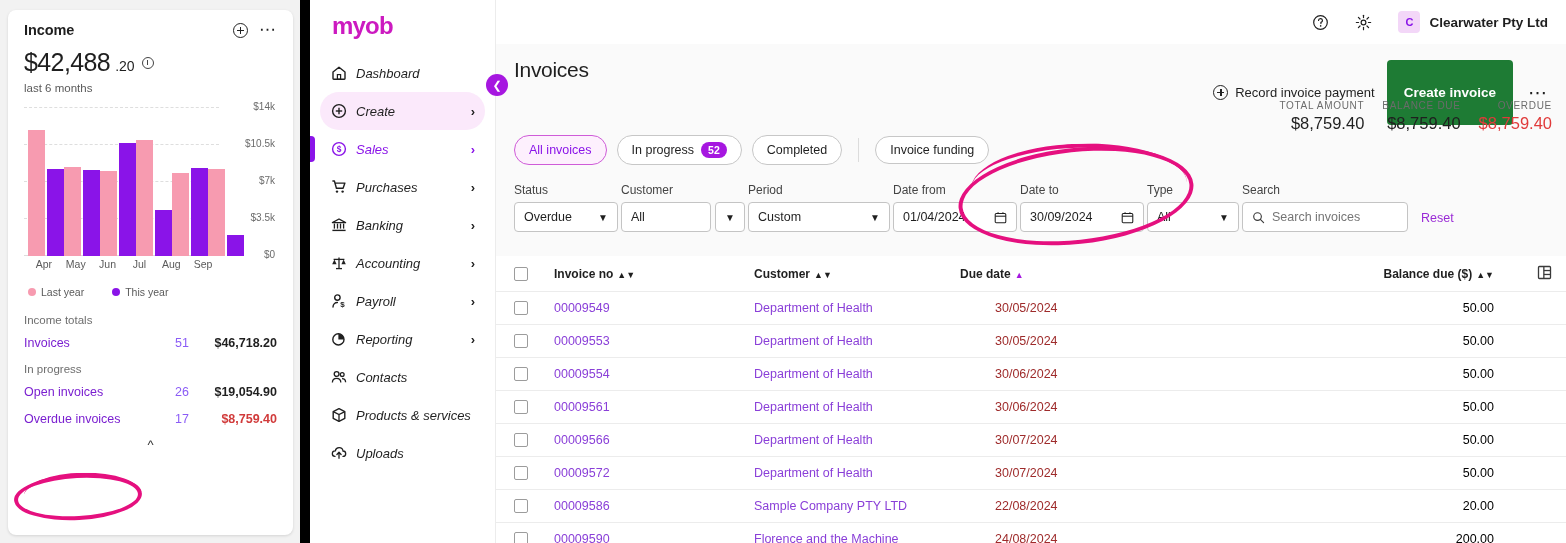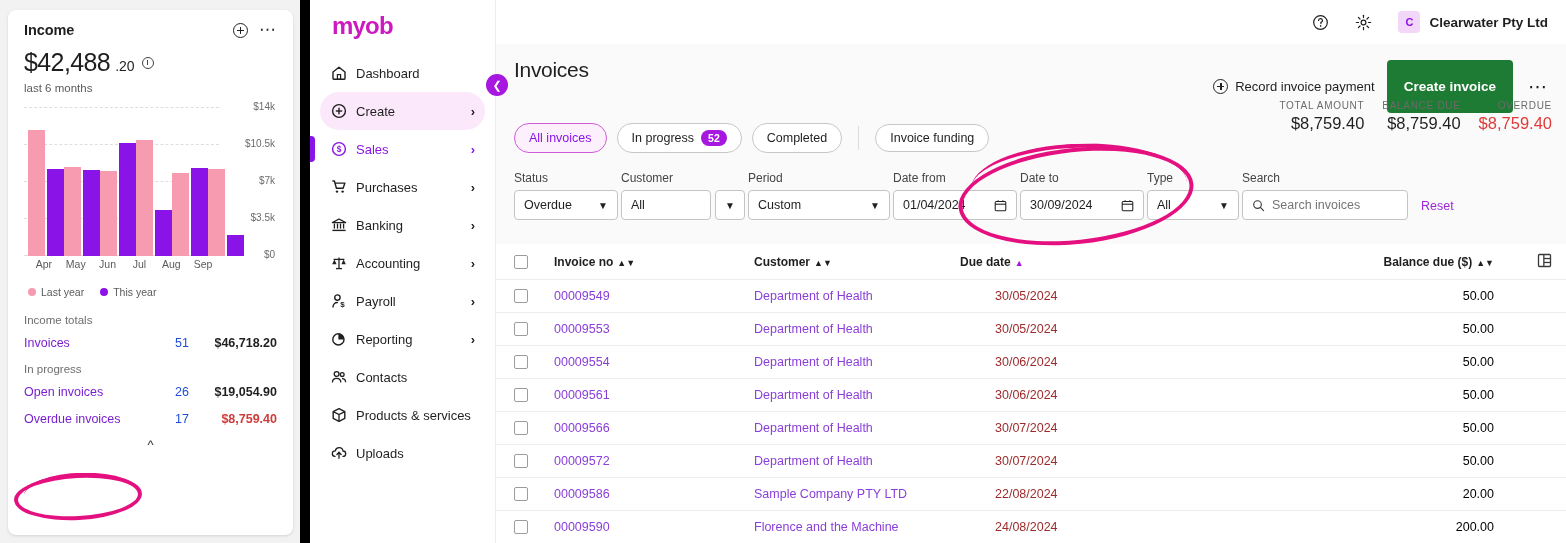--- a/index.html
+++ b/index.html
@@ -56,32 +56,32 @@
           display:flex; align-items:flex-end; justify-content:space-around; }
   .grp { display:flex; align-items:flex-end; gap:2px; }
   .bar { width:17px; }
   .bar.ly { background:#f79bb0; }
   .bar.ty { background:#8a14e8; }
   .xaxis { position:absolute; left:4px; right:58px; bottom:0; height:20px;
            display:flex; justify-content:space-around; }
   .xaxis span { font-size:10.5px; color:#5a5a5a; width:36px; text-align:center; }
   .axis-line { position:absolute; left:0; right:58px; bottom:22px; border-top:1px solid #dcdcdc; }
 
-  .legend { display:flex; gap:16px; margin-top:8px; padding-left:4px; }
+  .legend { display:flex; gap:28px; margin-top:8px; padding-left:4px; }
   .legend div { display:flex; align-items:center; gap:5px; font-size:10.5px; color:#5a5a5a; }
   .dot { width:8px; height:8px; border-radius:50%; }
   .dot.ly { background:#f79bb0; }
   .dot.ty { background:#8a14e8; }
 
   .totals { margin-top:16px; }
   .sect-lbl { font-size:11.5px; color:#6e6e6e; margin-bottom:10px; }
   .trow { display:flex; align-items:center; margin-bottom:13px; font-size:12.5px; }
   .trow .lbl { flex:1; color:#1f1f1f; }
   .trow .lbl.link { color:#7a1fd0; cursor:pointer; }
-  .trow .cnt { width:52px; text-align:right; color:#1d4ed8; }
+  .trow .cnt { width:52px; text-align:right; color:#8b5cf6; }
   .trow .val { width:88px; text-align:right; font-weight:bold; color:#1f1f1f; }
   .trow .val.red { color:#d13b3b; }
   .chev-up { text-align:center; color:#333; font-size:13px; margin-top:-2px; cursor:pointer; }
 
   
   .circle-overdue {
     position:absolute; left:14px; top:474px; width:128px; height:46px;
     border:4px solid #e5107f; border-radius:50%/50%;
     transform: rotate(-3deg); pointer-events:none;
   }
@@ -111,21 +111,21 @@
   .sidebar {
     position:absolute; left:0; top:0; width:186px; height:543px;
     background:#fff; padding:10px 0 0 0; border-right:1px solid #ececec;
   }
   .logo { font-size:24px; font-weight:bold; color:#cc1ac0; padding:2px 0 14px 22px; letter-spacing:-.8px; cursor:pointer; }
   .nav-item {
     display:flex; align-items:center; gap:9px; height:38px;
     margin:0 10px; padding:0 10px; border-radius:19px;
     font-size:13px; color:#1f1f1f; cursor:pointer; position:relative;
   }
-  .nav-item .nlabel { flex:1; }
+  .nav-item .nlabel { flex:1;font-style:italic; }
   .nav-item.hl { background:#fbe9fb; }
   .nav-item.act { color:#8a14e8; }
   .nav-item.act::before {
     content:""; position:absolute; left:-10px; top:6px; width:5px; height:26px;
     background:#8a14e8; border-radius:0 4px 4px 0;
   }
   .nav-item .chev { font-size:13px; color:#1f1f1f; font-weight:bold; }
   .nav-item.act .chev { color:#8a14e8; }
   .nicon { width:17px; height:17px; display:flex; align-items:center; justify-content:center; }
 
@@ -137,21 +137,21 @@
   }
 
   
   .content { position:absolute; left:186px; top:0; right:0; bottom:0; background:#fafafa; }
   .page-head { display:flex; align-items:flex-start; padding:14px 16px 0 18px; }
   .page-title { font-size:21px; color:#1f1f1f; letter-spacing:-.3px; }
   .head-actions { margin-left:auto; display:flex; align-items:center; gap:12px; padding-top:2px; }
   .btn-record { display:flex; align-items:center; gap:7px; font-size:13px; color:#1f1f1f; cursor:pointer; }
   .btn-green {
     background:#1e7b34; color:#fff; font-size:13.5px; font-weight:bold;
-    padding:19px 17px; border-radius:4px; cursor:pointer; border:none;
+    padding:25px 17px; border-radius:4px; cursor:pointer; border:none;
   }
   .btn-ellipsis { font-size:19px; color:#1f1f1f; line-height:10px; cursor:pointer; padding:0 3px; }
 
   .tabs-row { display:flex; align-items:center; gap:10px; padding:10px 18px 0 18px; }
   .pill {
     border:1px solid #c7c7c7; border-radius:16px; padding:6px 14px;
     font-size:12.5px; color:#1f1f1f; background:#fff; cursor:pointer;
     display:flex; align-items:center; gap:7px;
   }
   .pill.sel { border-color:#cf5bd8; background:#fdf0fd; color:#8a14e8; }

